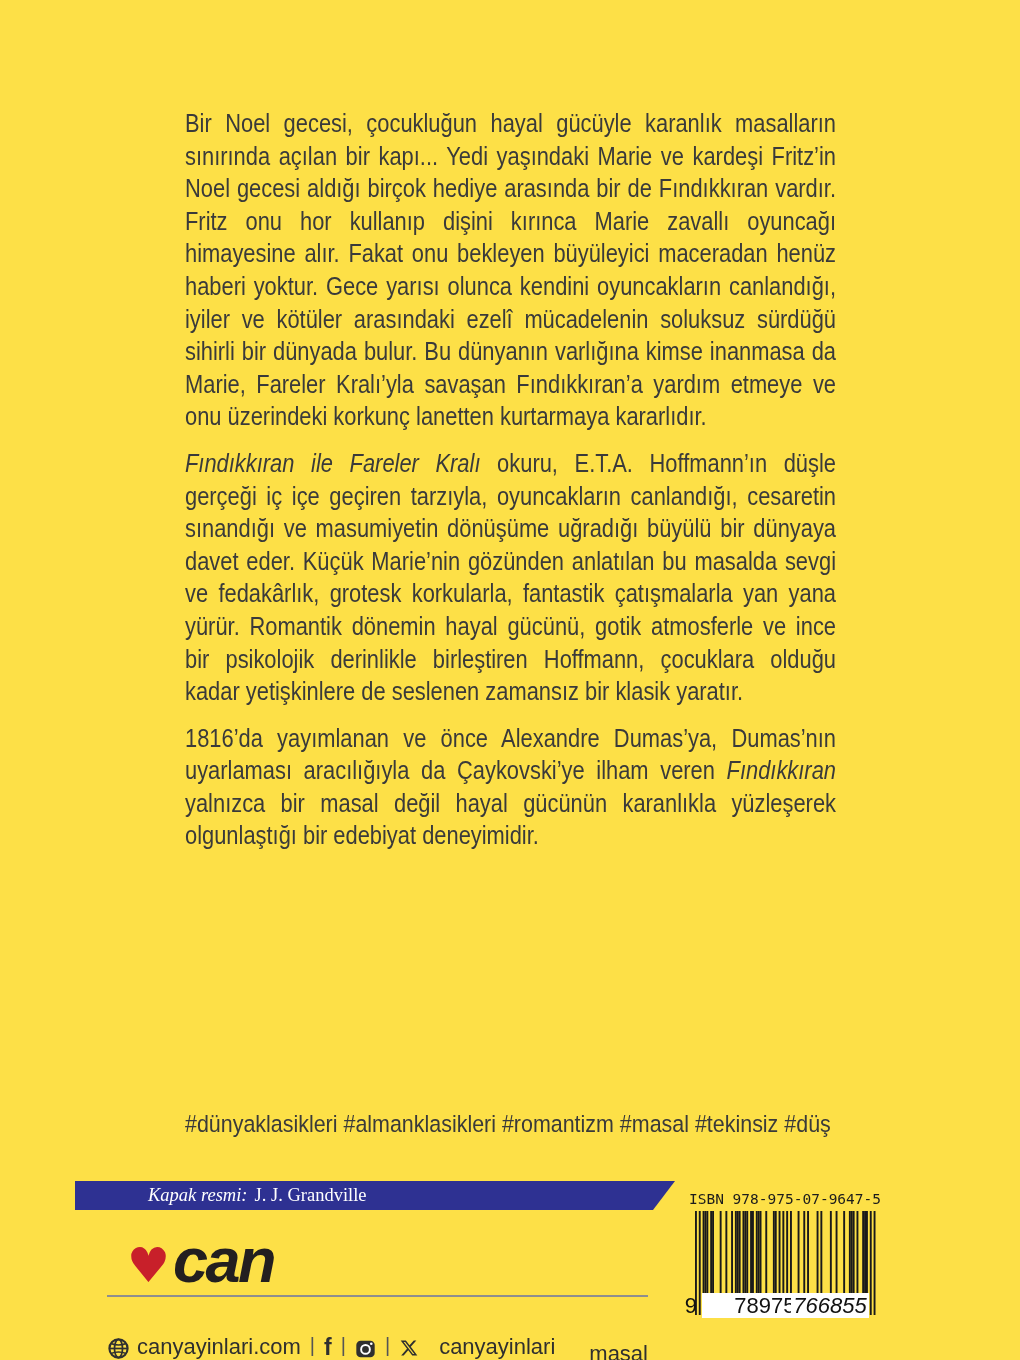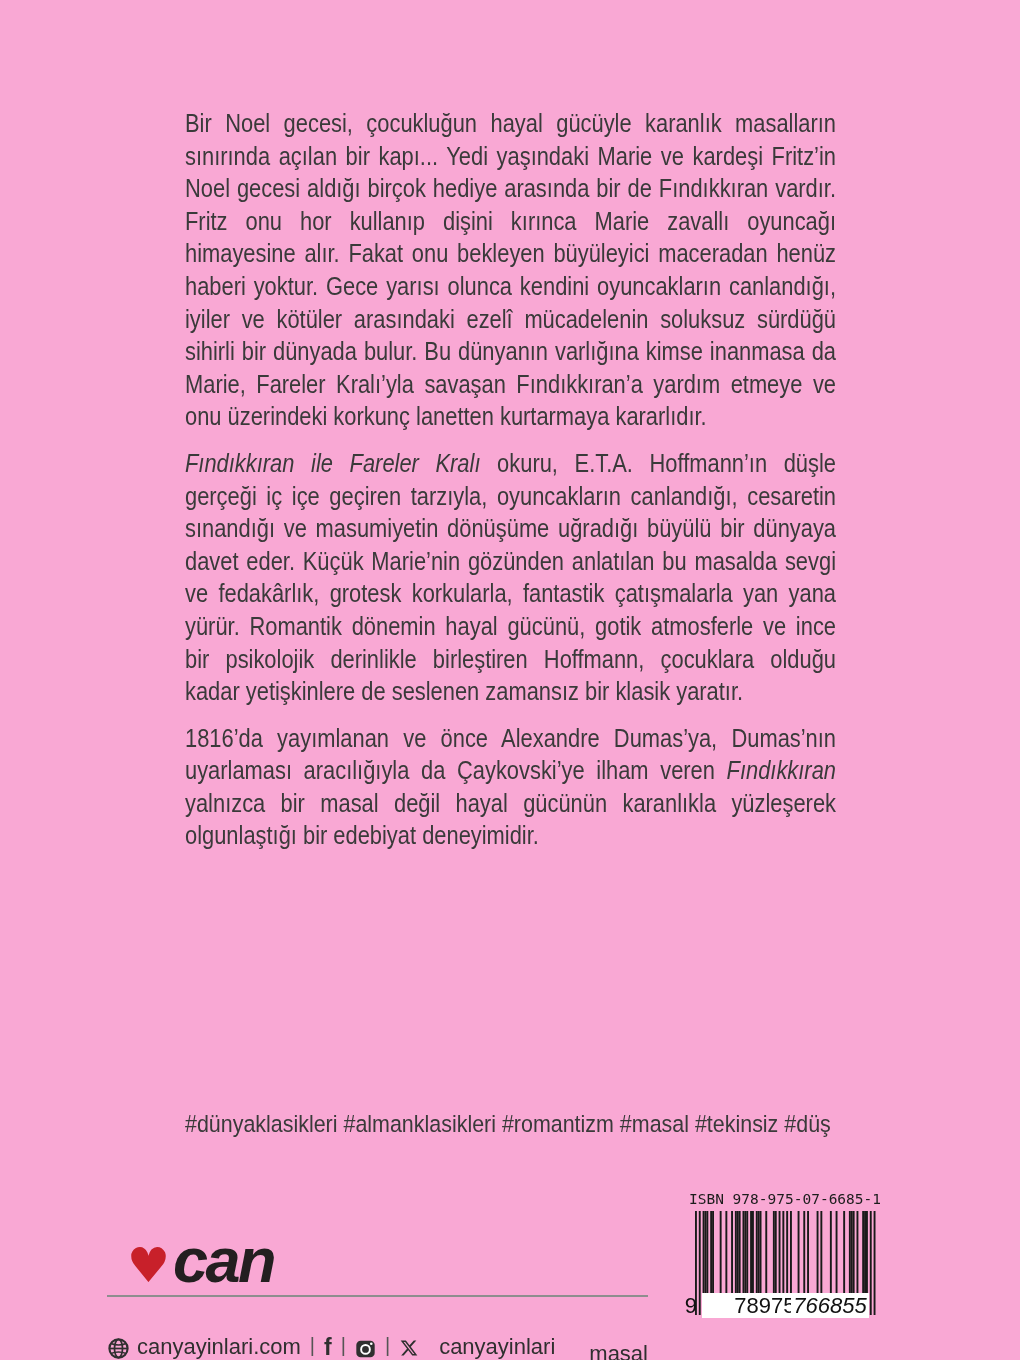--- a/index.html
+++ b/index.html
@@ -1,19 +1,19 @@
 <!DOCTYPE html>
 <html lang="tr"><head>
 <meta charset="utf-8">
 <style>
   html,body{margin:0;padding:0;background:#ffffff;}
   .page{
     position:relative;
     width:1020px;height:1360px;
-    background:#f9a8d4;
+    background:#fde047;
     overflow:hidden;
     font-family:"Liberation Sans", sans-serif;
   }
 
   
   .text-block{
     position:absolute;
     left:185px;top:107px;
     width:744px;
     transform:scaleX(0.875);
@@ -125,20 +125,23 @@
 <div class="page">
 
   <div class="text-block">
       <p><span>Bir Noel gecesi, çocukluğun hayal gücüyle karanlık masalların sınırında açılan bir kapı... Yedi yaşındaki Marie ve kardeşi Fritz’in Noel gecesi aldığı birçok hediye arasında bir de Fındıkkıran vardır. Fritz onu hor kullanıp dişini kırınca Marie zavallı oyuncağı himayesine alır. Fakat onu bekleyen büyüleyici maceradan henüz haberi yoktur. Gece yarısı olunca kendini oyuncakların canlandığı, iyiler ve kötüler arasındaki ezelî mücadelenin soluksuz sürdüğü sihirli bir dünyada bulur. Bu dünyanın varlığına kimse inanmasa da Marie, Fareler Kralı’yla savaşan Fındıkkıran’a yardım etmeye ve onu üzerindeki korkunç lanetten kurtarmaya kararlıdır.</span></p>
       <p><span class="it">Fındıkkıran ile Fareler Kralı</span><span> okuru, E.T.A. Hoffmann’ın düşle gerçeği iç içe geçiren tarzıyla, oyuncakların canlandığı, cesaretin sınandığı ve masumiyetin dönüşüme uğradığı büyülü bir dünyaya davet eder. Küçük Marie’nin gözünden anlatılan bu masalda sevgi ve fedakârlık, grotesk korkularla, fantastik çatışmalarla yan yana yürür. Romantik dönemin hayal gücünü, gotik atmosferle ve ince bir psikolojik derinlikle birleştiren Hoffmann, çocuklara olduğu kadar yetişkinlere de seslenen zamansız bir klasik yaratır.</span></p>
       <p><span>1816’da yayımlanan ve önce Alexandre Dumas’ya, Dumas’nın uyarlaması aracılığıyla da Çaykovski’ye ilham veren </span><span class="it">Fındıkkıran</span><span> yalnızca bir masal değil hayal gücünün karanlıkla yüzleşerek olgunlaştığı bir edebiyat deneyimidir.</span></p>
     </div>
 
   <div class="hashtags">#dünyaklasikleri #almanklasikleri #romantizm #masal #tekinsiz #düş</div>
 
+  <div class="credit-banner" id="banner" style="background: rgb(46, 49, 146);">
+    <span class="lab">Kapak resmi:</span><span>J. J. Grandville</span>
+  </div>
 
   <div class="logo">
     <span class="heart" id="heart" style="color: rgb(200, 32, 42);">♥</span>
     <span class="wordmark">can</span>
   </div>
 
   <div class="footer-rule"></div>
 
   <div class="footer">
     <span class="ico">
@@ -165,21 +168,21 @@
     <span class="ico">
       <svg width="20" height="20" viewBox="0 0 24 24">
         <path fill="#2f2f2f" d="M17.75 3h3.04l-6.64 7.59L22 21h-6.12l-4.8-6.27L5.6 21H2.56l7.1-8.12L2 3h6.28l4.34 5.73L17.75 3zm-1.07 16.2h1.69L7.4 4.71H5.59l11.09 14.49z"></path>
       </svg>
     </span>
     <span class="handle">canyayinlari</span>
     <span class="category">masal</span>
   </div>
 
   <div class="barcode-block">
-    <div class="isbn-label">ISBN 978-975-07-6685-1</div>
+    <div class="isbn-label">ISBN 978-975-07-9647-5</div>
     <div class="bars-wrap">
       <svg id="barcode-svg" width="183" height="104">
           <rect x="0.00" y="0" width="1.90" height="104" fill="#1a1a1a"></rect>
           <rect x="3.80" y="0" width="1.90" height="104" fill="#1a1a1a"></rect>
           <rect x="7.60" y="0" width="1.90" height="84" fill="#1a1a1a"></rect>
           <rect x="9.50" y="0" width="1.90" height="84" fill="#1a1a1a"></rect>
           <rect x="11.40" y="0" width="1.90" height="84" fill="#1a1a1a"></rect>
           <rect x="15.20" y="0" width="1.90" height="84" fill="#1a1a1a"></rect>
           <rect x="17.10" y="0" width="1.90" height="84" fill="#1a1a1a"></rect>
           <rect x="24.70" y="0" width="1.90" height="84" fill="#1a1a1a"></rect>

